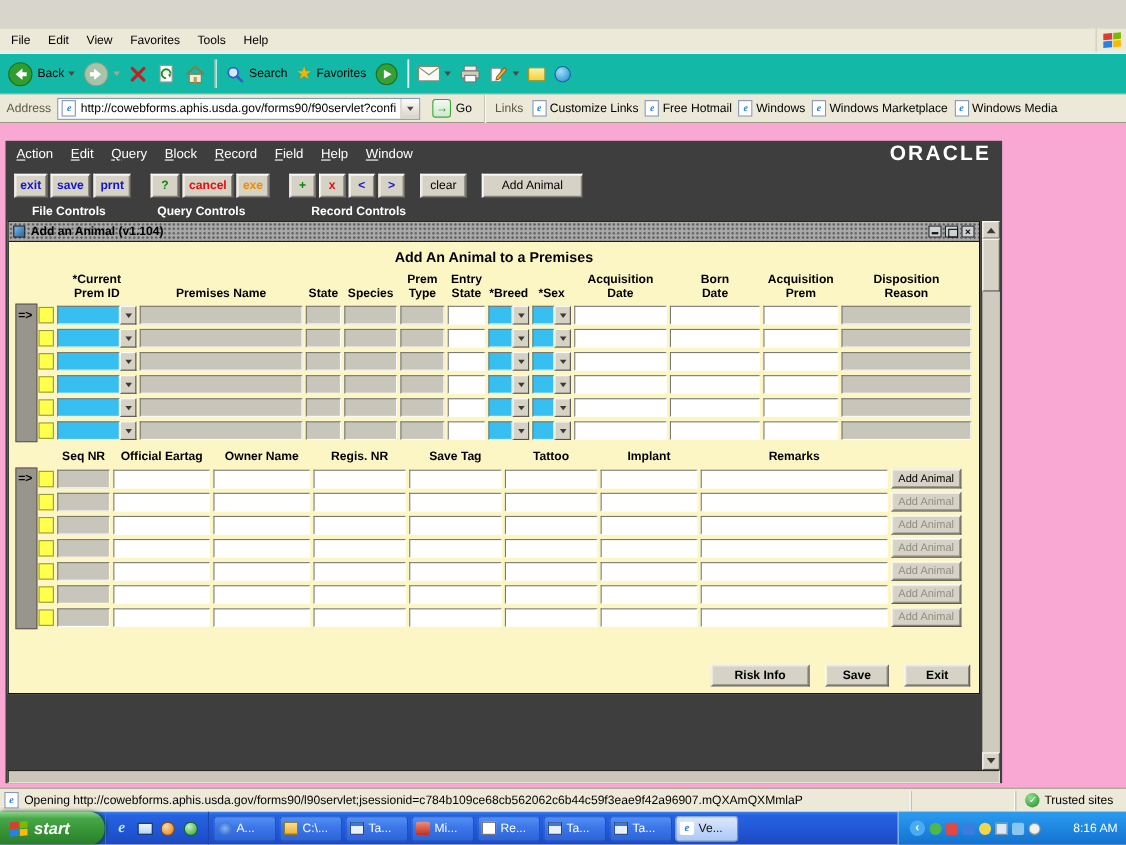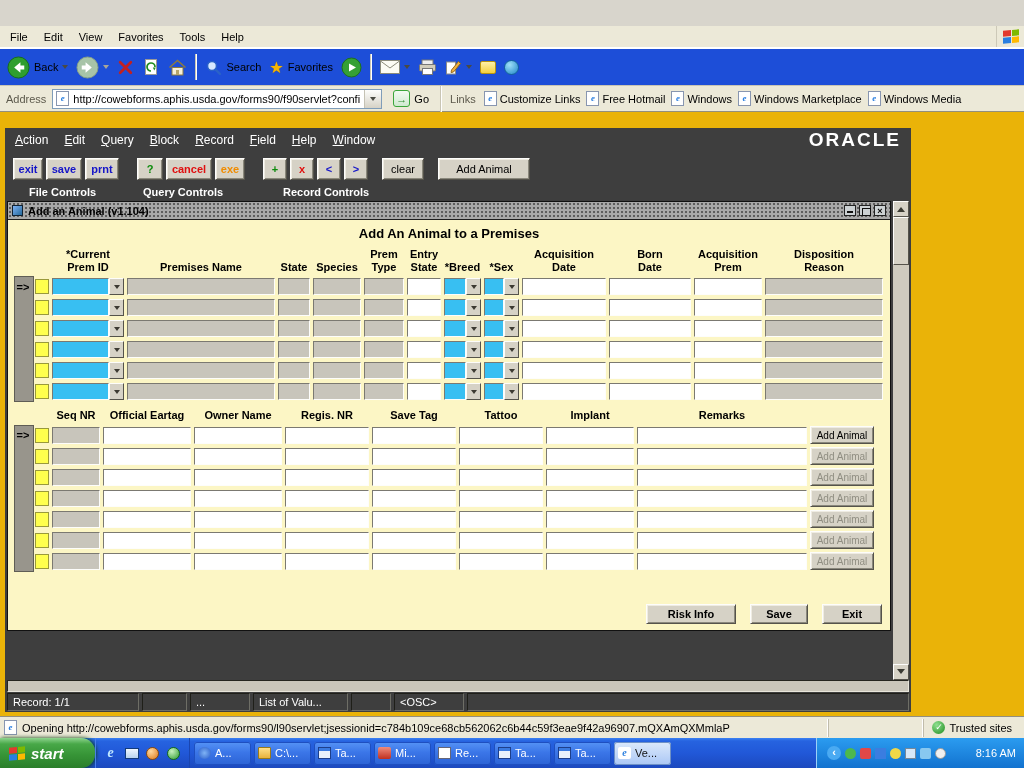--- a/index.html
+++ b/index.html
@@ -25,21 +25,21 @@
 
 .menubar{position:absolute;top:26px;left:0;right:0;height:22px;background:#ece9d8;display:flex;align-items:center;padding-left:2px;border-bottom:1px solid #fff}
 .mitem{padding:3px 8px;font-size:11px}
 .throbber{margin-left:auto;width:28px;height:21px;display:flex;align-items:center;justify-content:center;border-left:1px solid #cdc9b8}
 .flag{width:16px;height:13px;display:grid;grid-template-columns:1fr 1fr;grid-template-rows:1fr 1fr;gap:1px;transform:skewY(-5deg)}
 .flag i{display:block}
 .flag i:nth-child(1){background:#e23a2e}.flag i:nth-child(2){background:#7eb900}
 .flag i:nth-child(3){background:#2a7fe0}.flag i:nth-child(4){background:#ffb900}
 
 
-.ietools{position:absolute;top:48px;left:0;right:0;height:38px;background:#1d4ed8;border-top:1px solid #fff;border-bottom:1px solid #c9c5b4;display:flex;align-items:center;gap:8px;padding:0 7px}
+.ietools{position:absolute;top:48px;left:0;right:0;height:38px;background:#14b8a6;border-top:1px solid #fff;border-bottom:1px solid #c9c5b4;display:flex;align-items:center;gap:8px;padding:0 7px}
 .tbtn{display:flex;align-items:center;gap:4px;font-size:11px}
 .tbtn.disabled{color:#9a988c}
 .tsep{width:2px;height:26px;border-left:1px solid #c9c5b4;border-right:1px solid #fff}
 .caret{width:0;height:0;border-left:3px solid transparent;border-right:3px solid transparent;border-top:4px solid #4a4a42}
 .tbtn.disabled .caret{border-top-color:#a8a698}
 .star::after{content:"★";color:#f5b400;font-size:16px;text-shadow:0 0 1px #a87800}
 .discuss-ic{width:16px;height:13px;background:linear-gradient(#fef0a8,#f3d03e);border:1px solid #b89410;border-radius:2px;display:inline-block}
 .msgr-ic{width:15px;height:15px;background:radial-gradient(circle at 35% 30%,#9fe0f8,#1f86c8);border-radius:50%;border:1px solid #14649a;display:inline-block}
 
 
@@ -50,21 +50,21 @@
 .addr-dd{width:17px;height:18px;background:linear-gradient(#fdfdfb,#d6d2c6);border-left:1px solid #c5c2b4;display:flex;align-items:center;justify-content:center}
 .pageicon{width:13px;height:15px;background:#fff;border:1px solid #8896b0;font:bold italic 9px/13px "Liberation Serif",serif;color:#2a7fe0;text-align:center;flex:0 0 auto}
 .pageicon::after{content:"e"}
 .go-btn{display:flex;align-items:center;gap:4px;padding:2px 5px}
 .go-icon{width:17px;height:17px;border-radius:3px;background:linear-gradient(#f2faf2,#cfe9cf);border:1px solid #3aa63a;color:#2c8c2c;font-weight:bold;display:flex;align-items:center;justify-content:center}
 .go-icon::after{content:"→"}
 .links-label{color:#5c594c;padding:0 2px}
 .linkitem{display:flex;align-items:center;gap:3px;white-space:nowrap}
 
 
-.page{position:absolute;top:112px;bottom:52px;left:0;right:0;background:#eab308}
+.page{position:absolute;top:112px;bottom:52px;left:0;right:0;background:#f9a8d4}
 .applet{position:absolute;left:5px;top:16px;width:906px;height:584px;background:#3e3e3e;display:flex;flex-direction:column}
 .omenu{height:24px;display:flex;align-items:center;gap:16px;padding:0 10px;color:#fff;font-size:12px}
 .omi{display:inline-block}
 .omi::first-letter{text-decoration:underline}
 .obrand{margin-left:auto;font-size:19px;font-weight:bold;letter-spacing:2px;color:#fff}
 .otools{height:34px;display:flex;align-items:center;gap:3px;padding:0 8px}
 .obtn{height:22px;background:#d6d2c6;border:1px solid;border-color:#fdfdfb #55534b #55534b #fdfdfb;box-shadow:inset 1px 1px 0 #efece2,inset -1px -1px 0 #8a887c;font-weight:bold;font-size:11px;display:flex;align-items:center;justify-content:center}
 .obtn.blue{color:#1515c8}.obtn.green{color:#0a8a0a}.obtn.red{color:#e01010}.obtn.orange{color:#f08c00}.obtn.black{color:#000;font-weight:normal}
 .ogap{width:12px}.ogap.s{width:8px}
 .ogroups{height:15px;position:relative;color:#fff;font-weight:bold;font-size:11px}
@@ -699,29 +699,20 @@
           <span class="vthumb"></span>
           <span class="vtrack"></span>
           <span class="varrow">
               <i class="tri-down"></i>
             </span>
         </div>
       </div>
 
       <div class="omsg"></div>
 
-      <div class="ostatus">
-        <span class="sp w132">Record: 1/1</span>
-        <span class="sp w45"></span>
-        <span class="sp w60">...</span>
-        <span class="sp w95">List of Valu...</span>
-        <span class="sp w40"></span>
-        <span class="sp w70">&lt;OSC&gt;</span>
-        <span class="sp fill"></span>
-      </div>
     </div>
   </div>
 
   <div class="iestatus">
     <span class="pageicon"></span>
     <span class="stext">Opening http://cowebforms.aphis.usda.gov/forms90/l90servlet;jsessionid=c784b109ce68cb562062c6b44c59f3eae9f42a96907.mQXAmQXMmlaP</span>
     <span class="spanel" style="width:90px"></span>
     <span class="spanel">
       <span class="zicon"></span>
       <span>Trusted sites</span>

